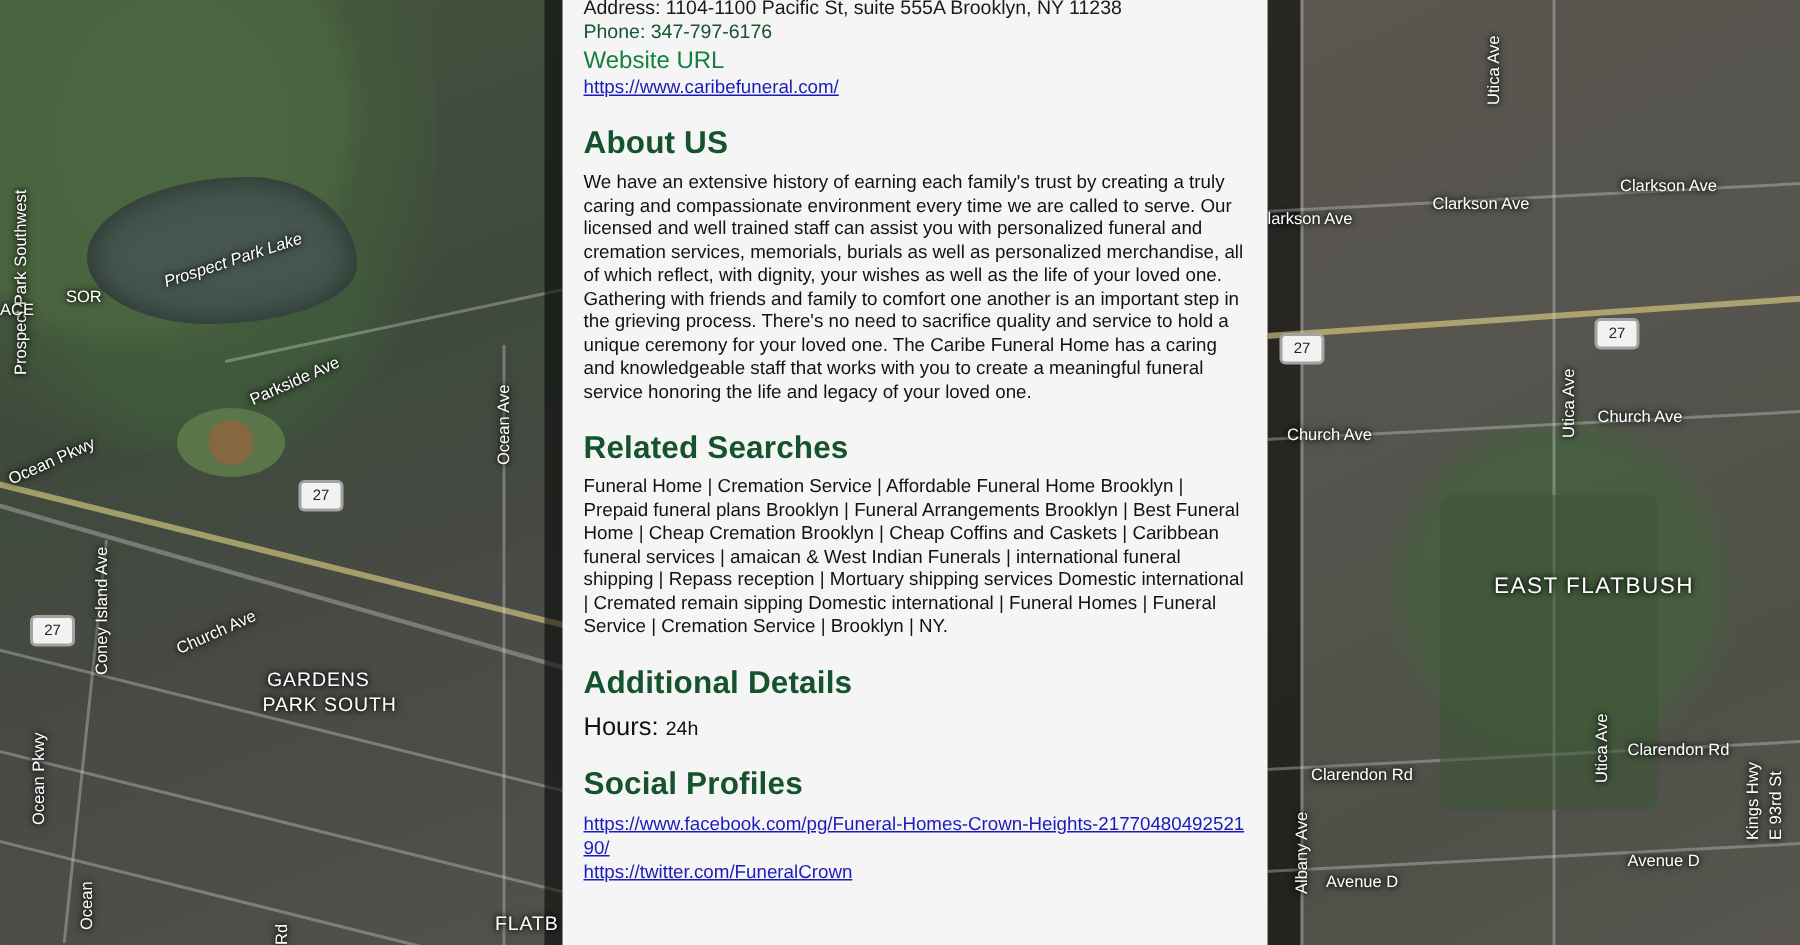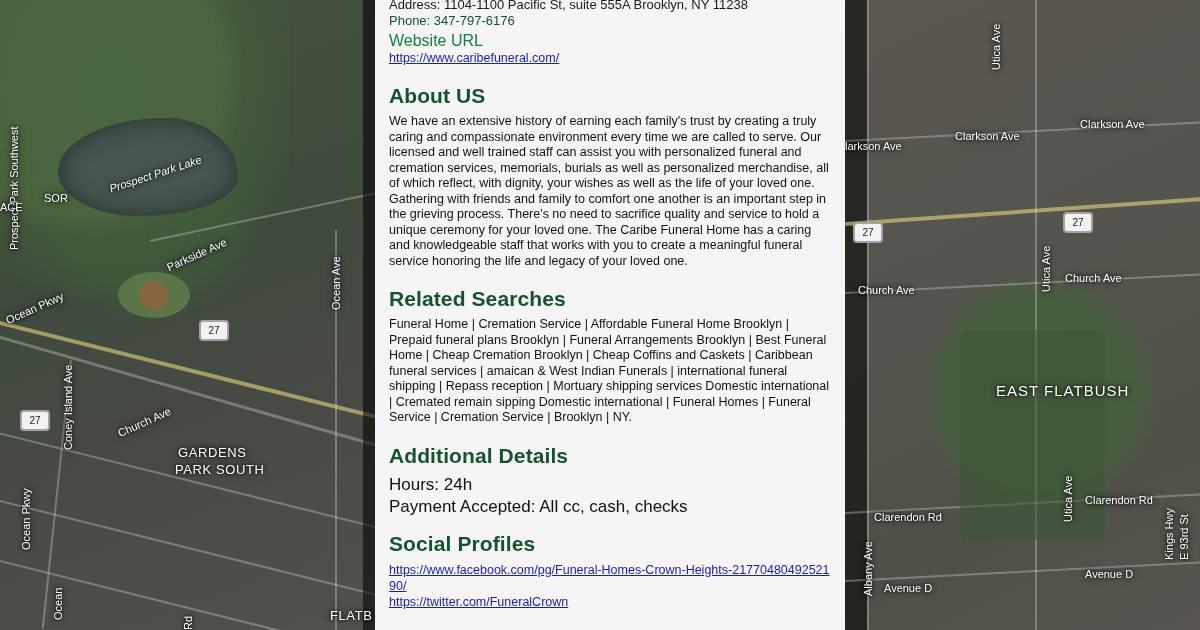--- a/index.html
+++ b/index.html
@@ -205,21 +205,21 @@
     font-size: 12.5px;
     line-height: 15.5px;
     color: #121212;
   }
   .detail-row {
     font-size: 17px;
     line-height: 22px;
     color: #111;
   }
   .detail-row .val {
-    font-size: 17px;
+    font-size: 13px;
     color: #111;
   }
   .social-links { margin-top: 2px; }
   .top-partial {
     font-size: 13px;
     line-height: 16px;
     color: #1a1a1a;
     padding-top: 0;
     margin-top: -3px;
   }
@@ -318,24 +318,20 @@
       <p class="body">We have an extensive history of earning each family's trust by creating a truly caring and compassionate environment every time we are called to serve. Our licensed and well trained staff can assist you with personalized funeral and cremation services, memorials, burials as well as personalized merchandise, all of which reflect, with dignity, your wishes as well as the life of your loved one. Gathering with friends and family to comfort one another is an important step in the grieving process. There's no need to sacrifice quality and service to hold a unique ceremony for your loved one. The Caribe Funeral Home has a caring and knowledgeable staff that works with you to create a meaningful funeral service honoring the life and legacy of your loved one.</p>
 
       <h2 class="section">Related Searches</h2>
       <div class="related">Funeral Home | Cremation Service | Affordable Funeral Home Brooklyn | Prepaid funeral plans Brooklyn | Funeral Arrangements Brooklyn | Best Funeral Home | Cheap Cremation Brooklyn | Cheap Coffins and Caskets | Caribbean funeral services | amaican &amp; West Indian Funerals | international funeral shipping | Repass reception | Mortuary shipping services Domestic international | Cremated remain sipping Domestic international |  Funeral Homes | Funeral Service | Cremation Service | Brooklyn | NY.</div>
 
       <h2 class="section">Additional Details</h2>
       <div class="detail-row">
         <span>Hours:</span>
         <span class="val">24h</span>
       </div>
-      <div class="detail-row">
-        <span>Payment Accepted:</span>
-        <span class="val">All cc, cash, checks</span>
-      </div>
 
       <h2 class="section tight">Social Profiles</h2>
       <div class="social-links">
         <a class="link" href="#">https://www.facebook.com/pg/Funeral-Homes-Crown-Heights-2177048049252190/</a>
         <a class="link" href="#">https://twitter.com/FuneralCrown</a>
 
       </div>
 
     </div>
   </div>

